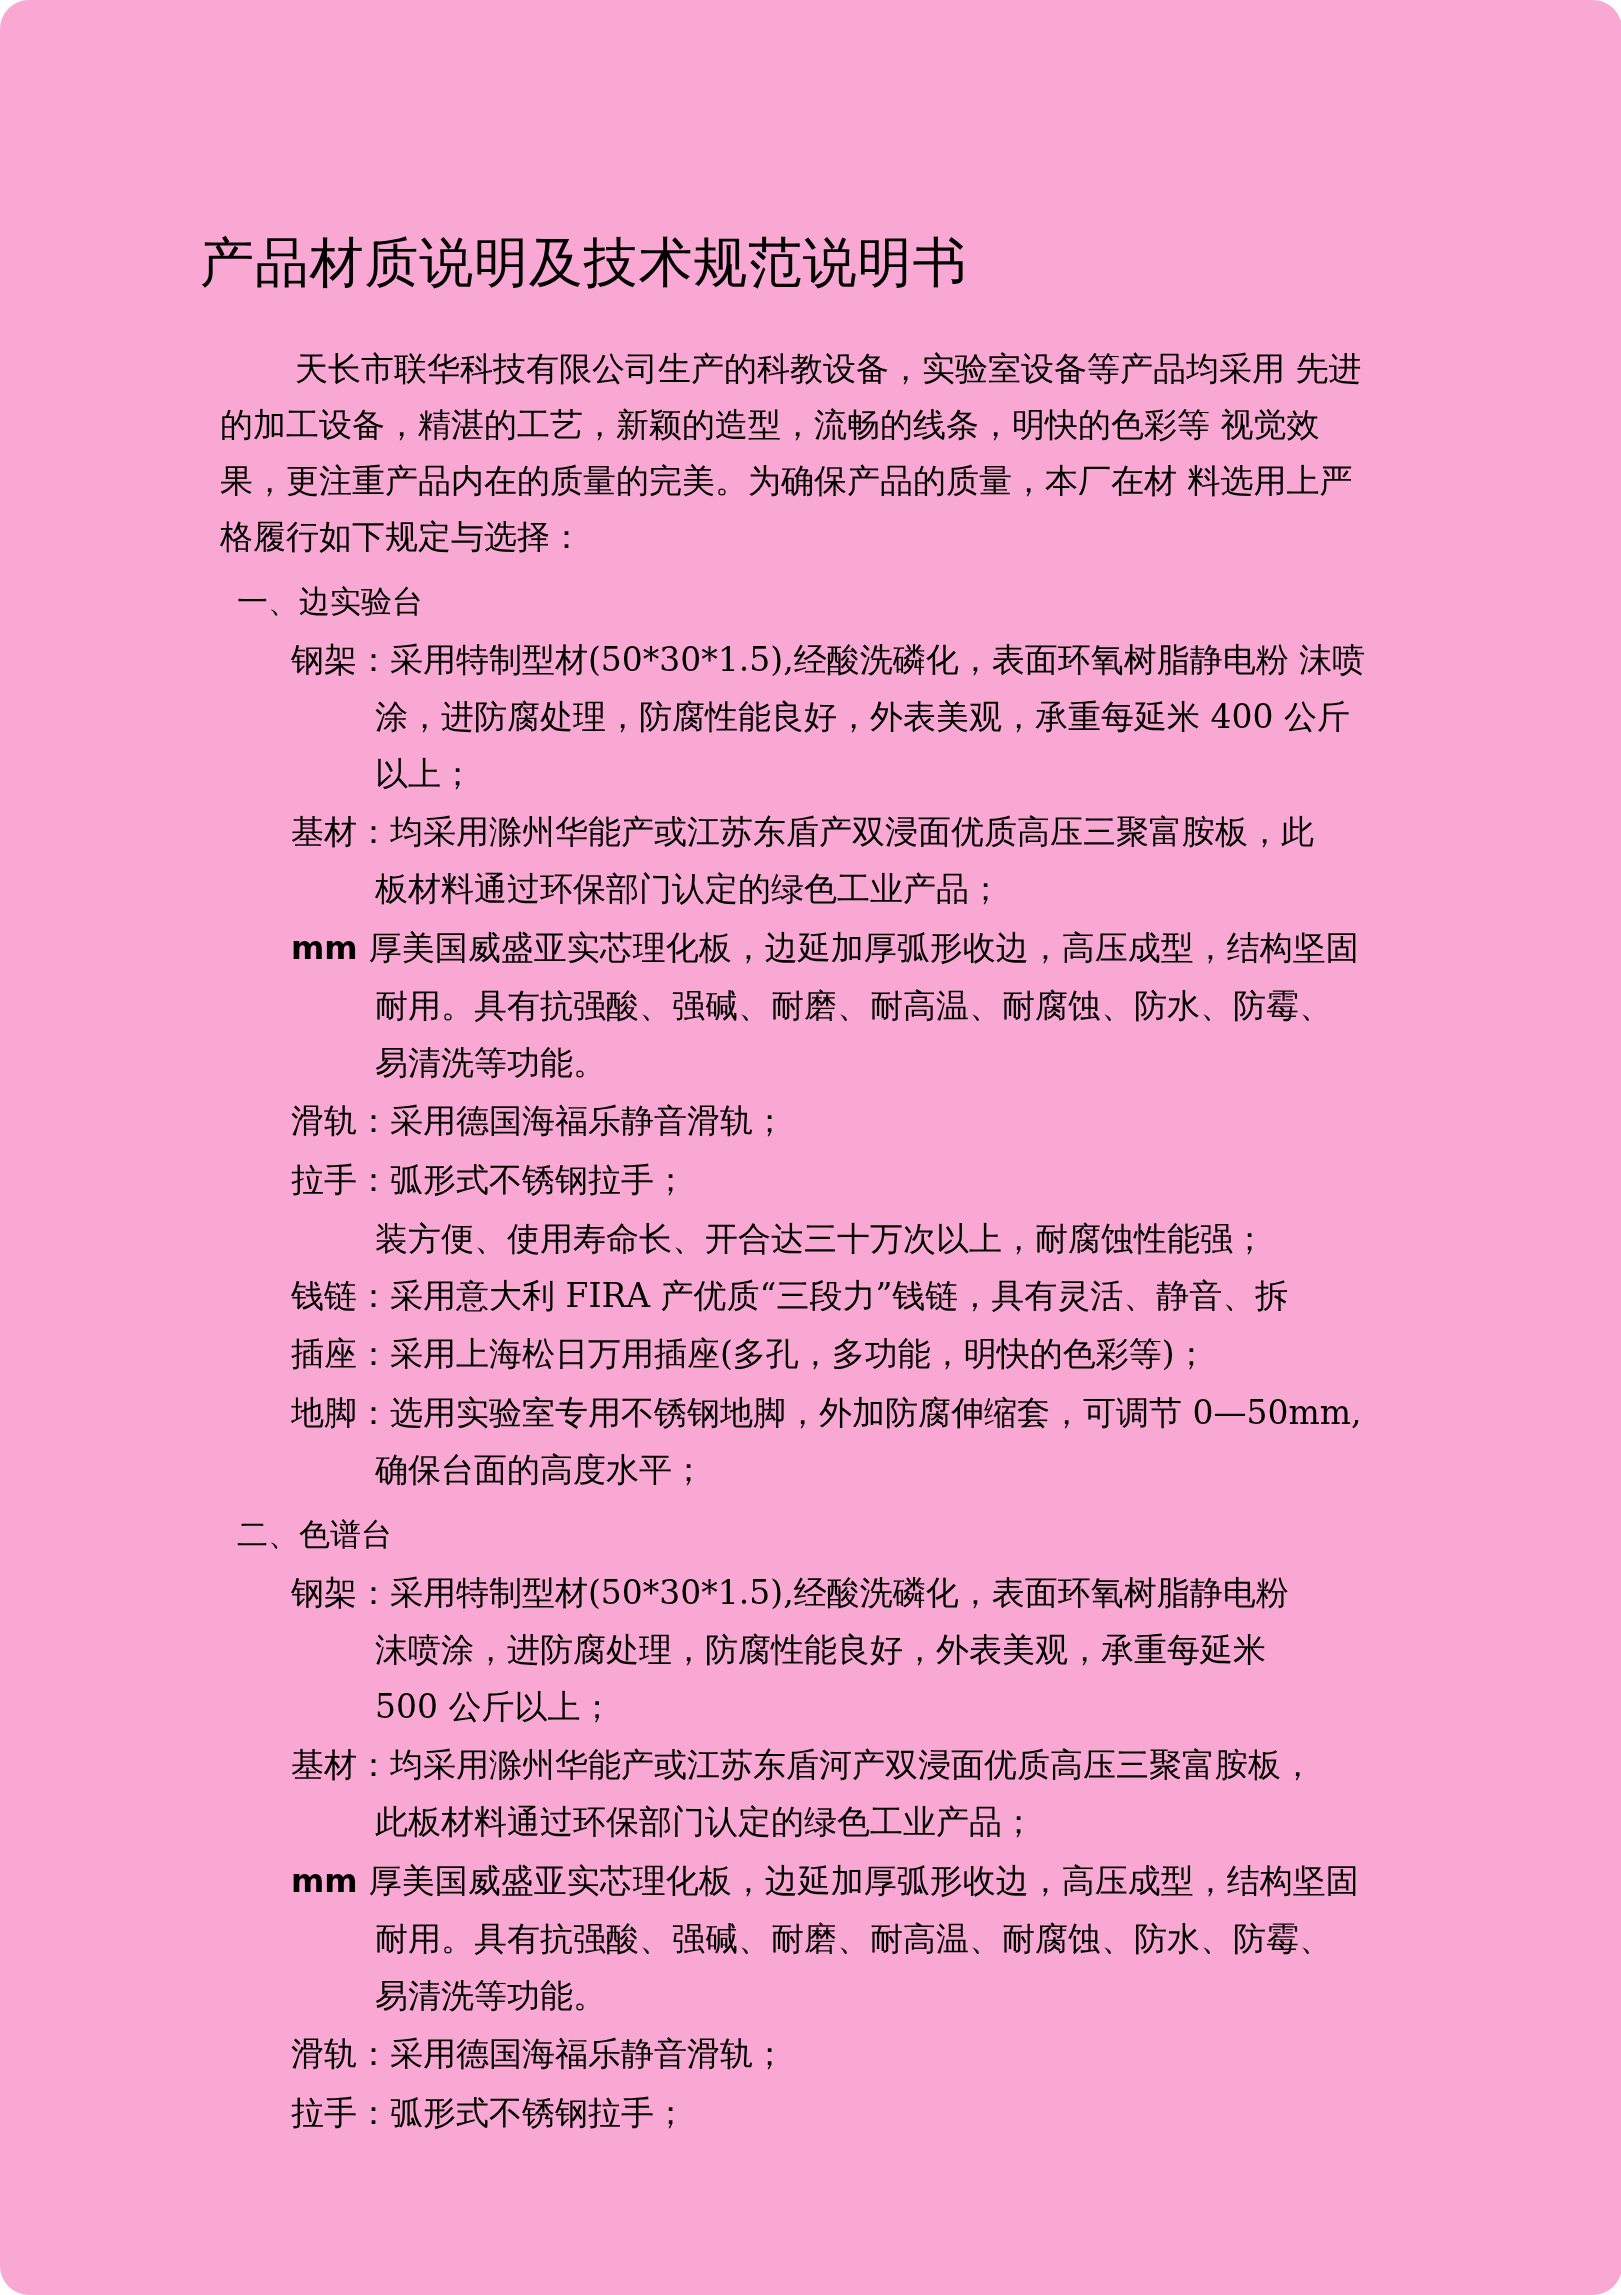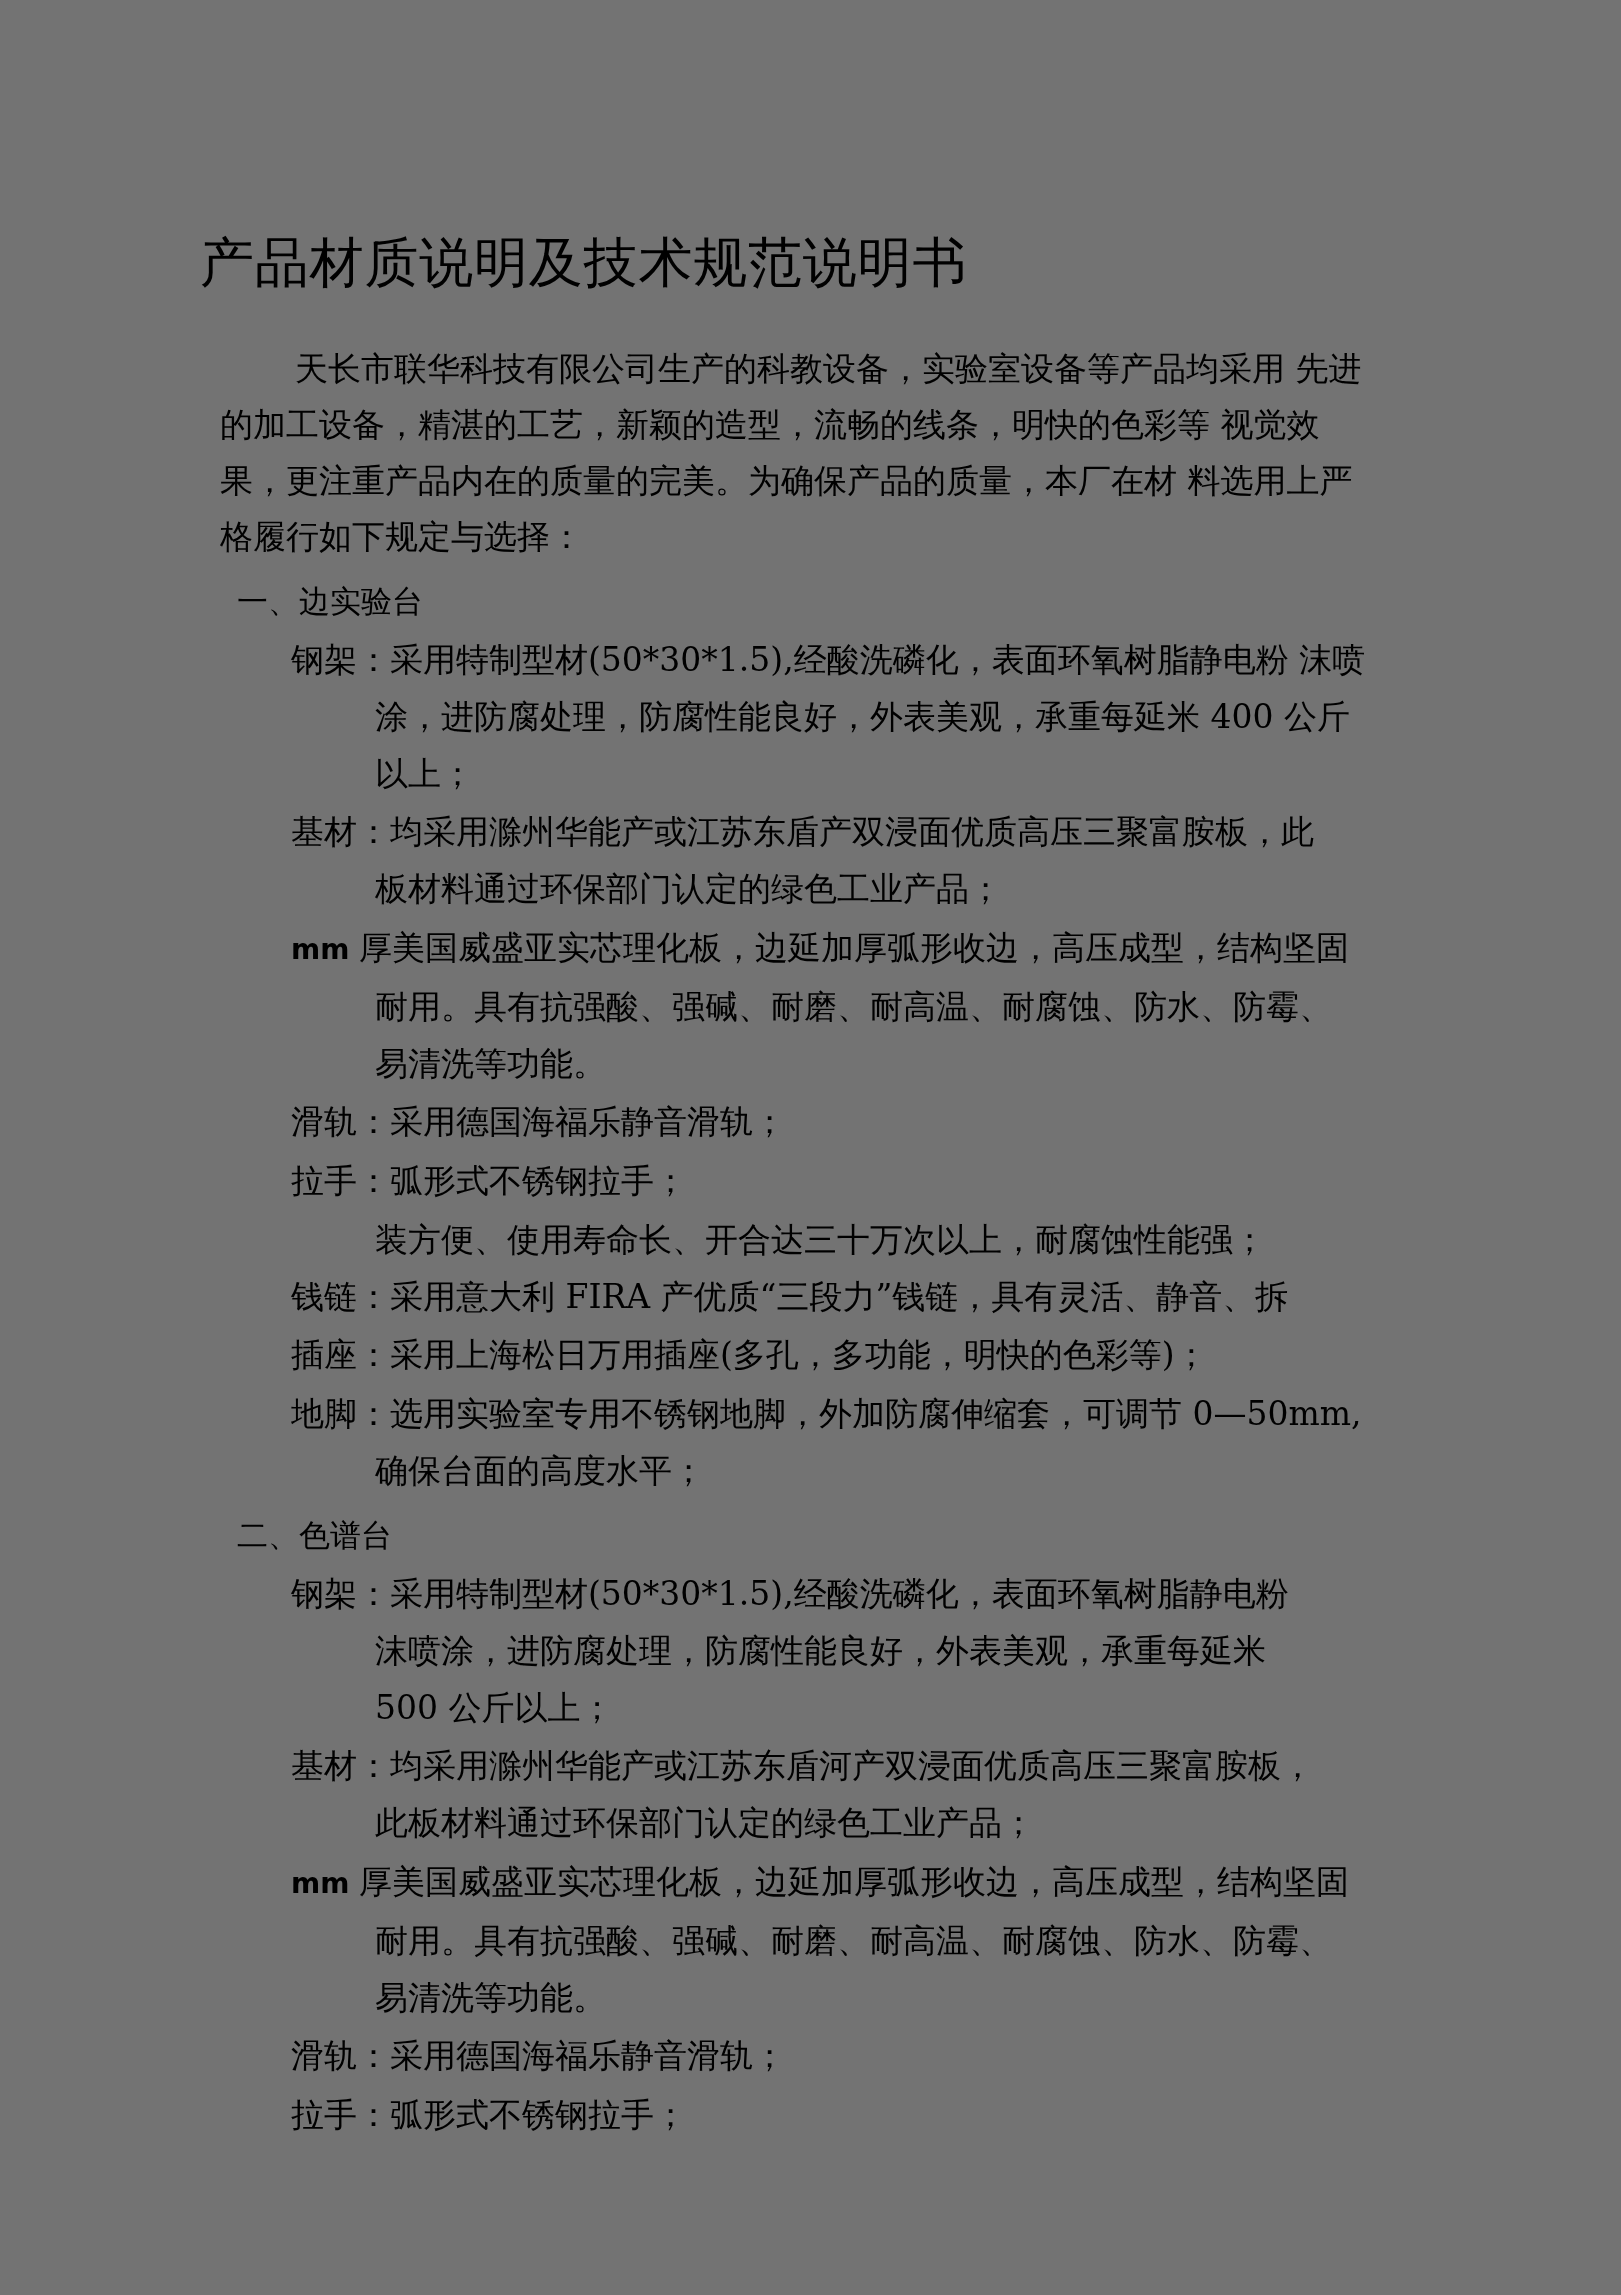--- a/index.html
+++ b/index.html
@@ -9,24 +9,25 @@
     background: #ffffff;
   }
   body {
     font-family: "DejaVu Sans", "Liberation Sans", sans-serif;
     color: #000000;
   }
   .page {
     position: relative;
     width: 1622px;
     height: 2295px;
-    background: #737373;
+    background: #f9a8d4;
     box-sizing: border-box;
     padding: 0;
     overflow: hidden;
+    border-radius: 29px;
   }
   .doc-body {
     position: absolute;
     left: 200px;
     top: 0;
     width: 1271px;
   }
   .doc-title {
     font-size: 54px;
     line-height: 1.0;
@@ -75,21 +76,21 @@
   }
   .e-line.lvl2 {
     padding-left: 175px;
   }
   .e-line.lvl-dash {
     padding-left: 64px;
   }
   .bold-num {
     font-weight: bold;
     font-family: "DejaVu Sans", "Liberation Sans", sans-serif;
-    font-size: 28px;
+    font-size: 32px;
   }
 </style>
 </head>
 <body>
 
 <div class="page">
   <div class="doc-body">
 
     <h1 class="doc-title">产品材质说明及技术规范说明书</h1>
 

